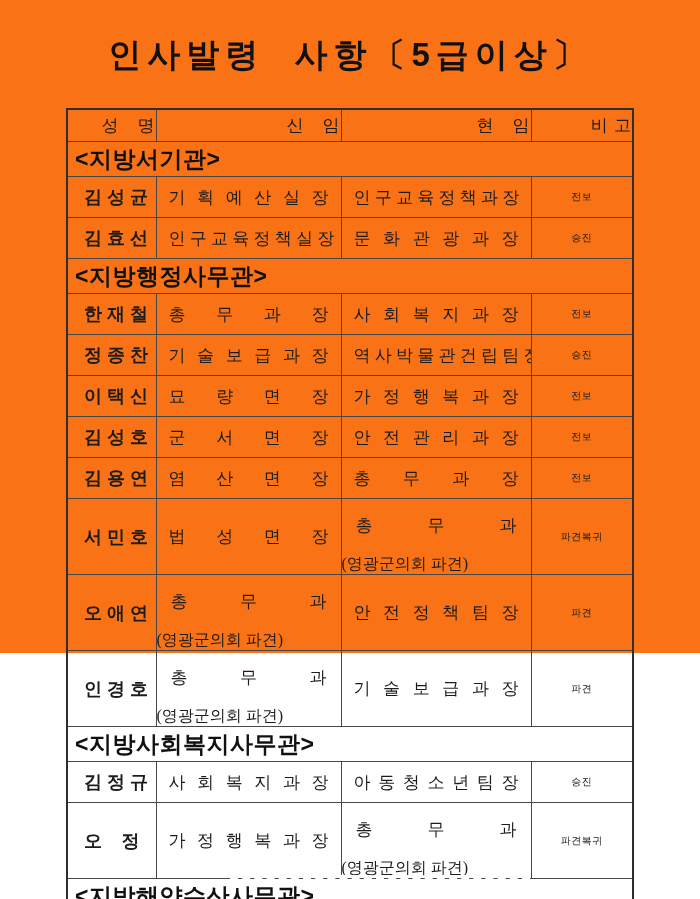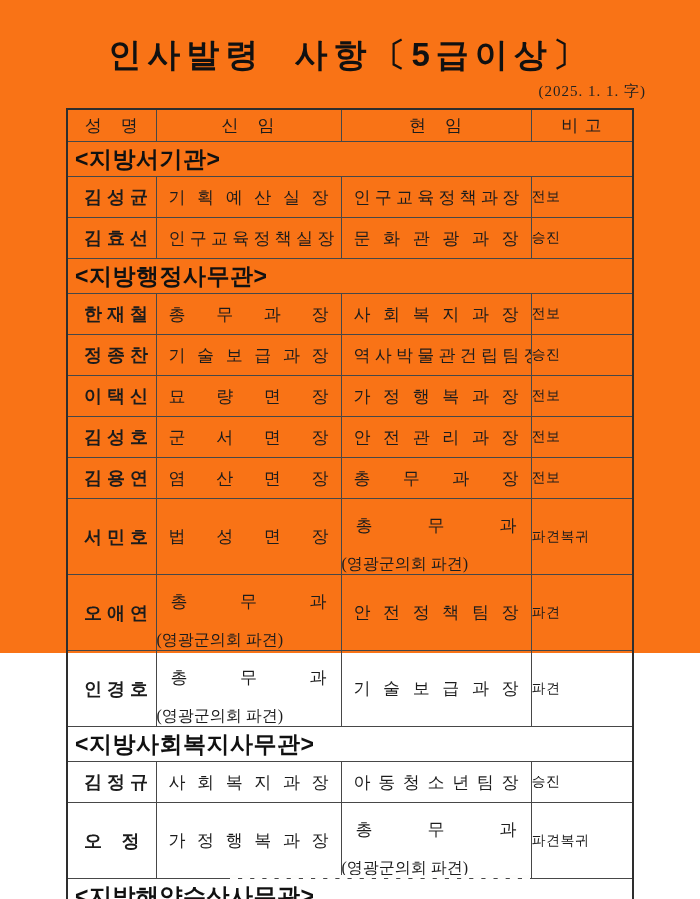--- a/index.html
+++ b/index.html
@@ -48,21 +48,21 @@
   table.doc td, table.doc th {
     border: 1px solid #474747;
     padding: 0;
     vertical-align: middle;
     overflow: hidden;
   }
   tr.hdr th {
     height: 31px;
     font-weight: normal;
     font-size: 17px;
-    text-align: center;
+    text-align: right;
     white-space: pre;
     letter-spacing: 1px;
   }
   tr.sec td {
     height: 34px;
     font-family: "Liberation Sans", sans-serif;
     font-weight: bold;
     font-size: 23px;
     text-align: left;
     padding-left: 7px;
@@ -100,38 +100,37 @@
     line-height: 22px;
   }
   td.pos span.l2 {
     display: block;
     text-align: left;
     font-size: 16px;
     line-height: 21px;
     white-space: pre;
   }
   td.note {
-    text-align: left;
-    font-size: 14px;
+    text-align: center;
+    font-size: 10px;
     letter-spacing: 0.5px;
   }
   .artifact-dash {
     position: absolute;
     left: 230px; top: 875px;
     width: 300px; height: 0;
     border-top: 4px dashed #fdfdfc;
   }
 </style>
 </head>
 <body>
 
 <div class="page">
 
   <h1 class="title">인사발령  사항〔5급이상〕</h1>
-  <div class="date-note">(2025. 1. 1. 字)</div>
 
   <table class="doc">
     <colgroup>
       <col style="width:89px">
         <col style="width:185px">
         <col style="width:190px">
         <col style="width:102px">
     </colgroup>
     <thead>
       <tr class="hdr">

